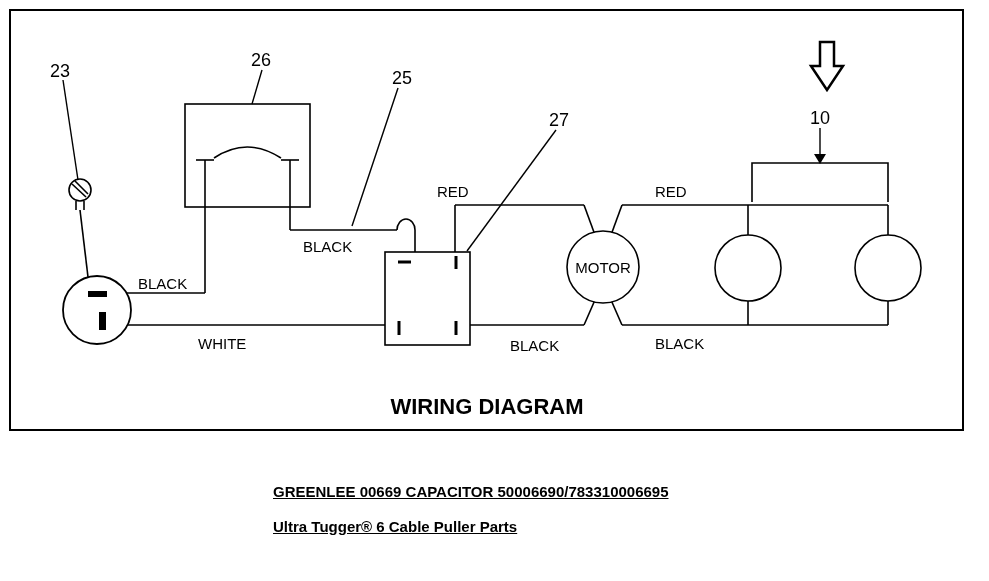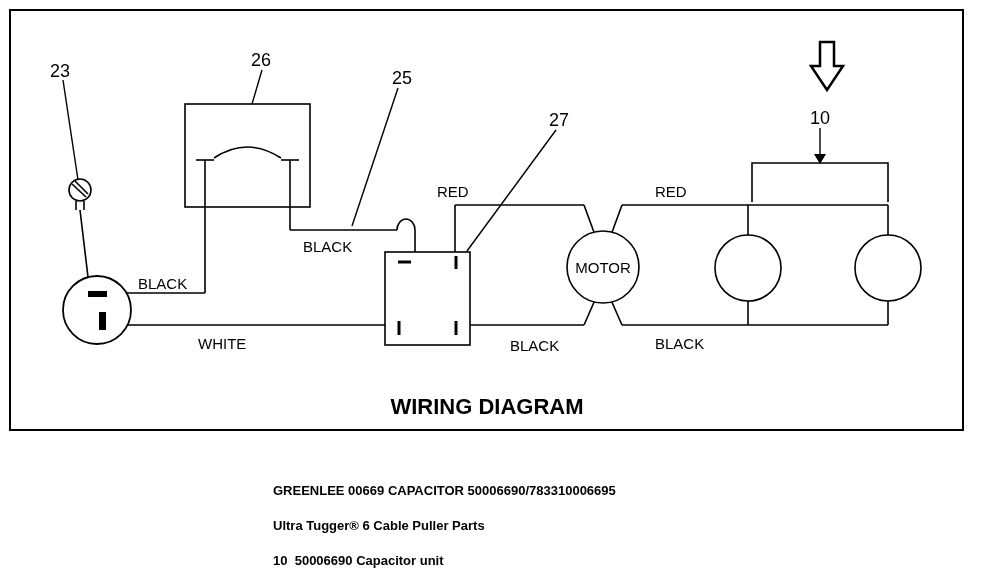--- a/index.html
+++ b/index.html
@@ -15,24 +15,25 @@
     font-family: "Liberation Sans", sans-serif;
     fill: #000000;
   }
   .ref-num { font-size: 18px; }
   .wire-label { font-size: 15px; }
   .motor-label { font-size: 15px; }
   .diagram-title { font-size: 22px; font-weight: bold; }
   .footer-line {
     position: absolute;
     left: 273px;
-    font-size: 13px;
+    font-size: 15px;
     font-weight: bold;
     color: #000;
     white-space: pre;
+    text-decoration: underline;
   }
 </style>
 </head>
 <body>
 
 <div id="page">
 
   <svg width="989" height="581" viewBox="0 0 989 581" xmlns="http://www.w3.org/2000/svg">
 
     <rect x="10" y="10" width="953" height="420" fill="#ffffff" stroke="#000" stroke-width="2"></rect>
@@ -138,15 +139,14 @@
     <text class="wire-label" x="655" y="197">RED</text>
     <text class="wire-label" x="510" y="351">BLACK</text>
     <text class="wire-label" x="655" y="349">BLACK</text>
 
     <text class="diagram-title" x="487" y="414" text-anchor="middle">WIRING DIAGRAM</text>
   </svg>
 
   
   <div class="footer-line" style="top:483px">GREENLEE 00669 CAPACITOR 50006690/783310006695</div>
   <div class="footer-line" style="top:518px">Ultra Tugger® 6 Cable Puller Parts</div>
-  <div class="footer-line" style="top:553px">10  50006690 Capacitor unit</div>
 
 </div>
 
 </body></html>

